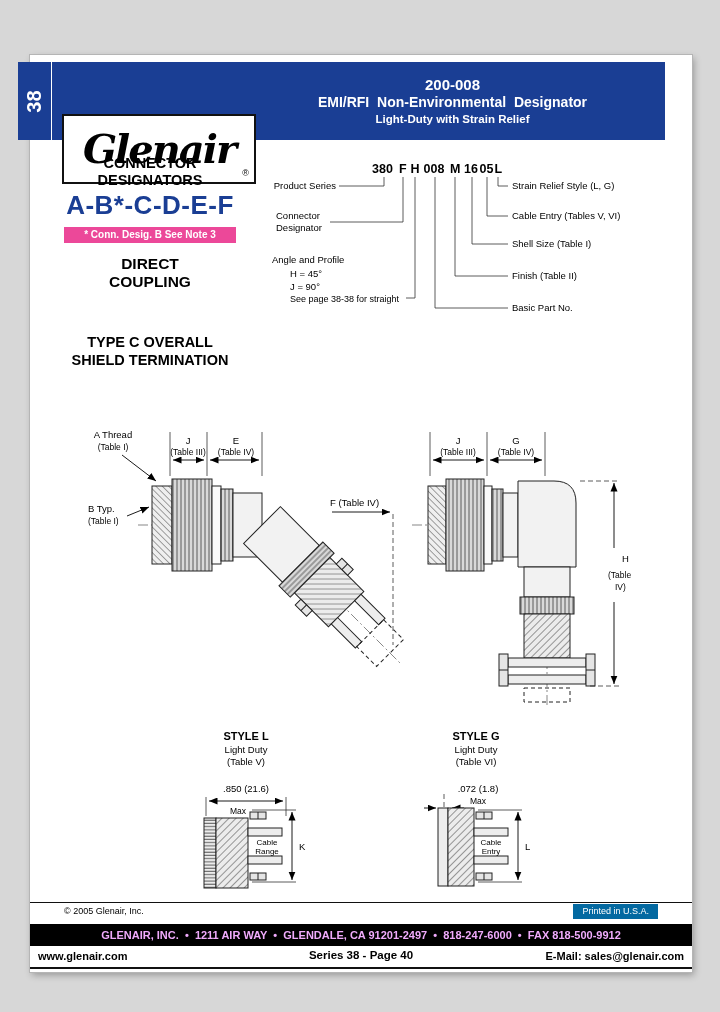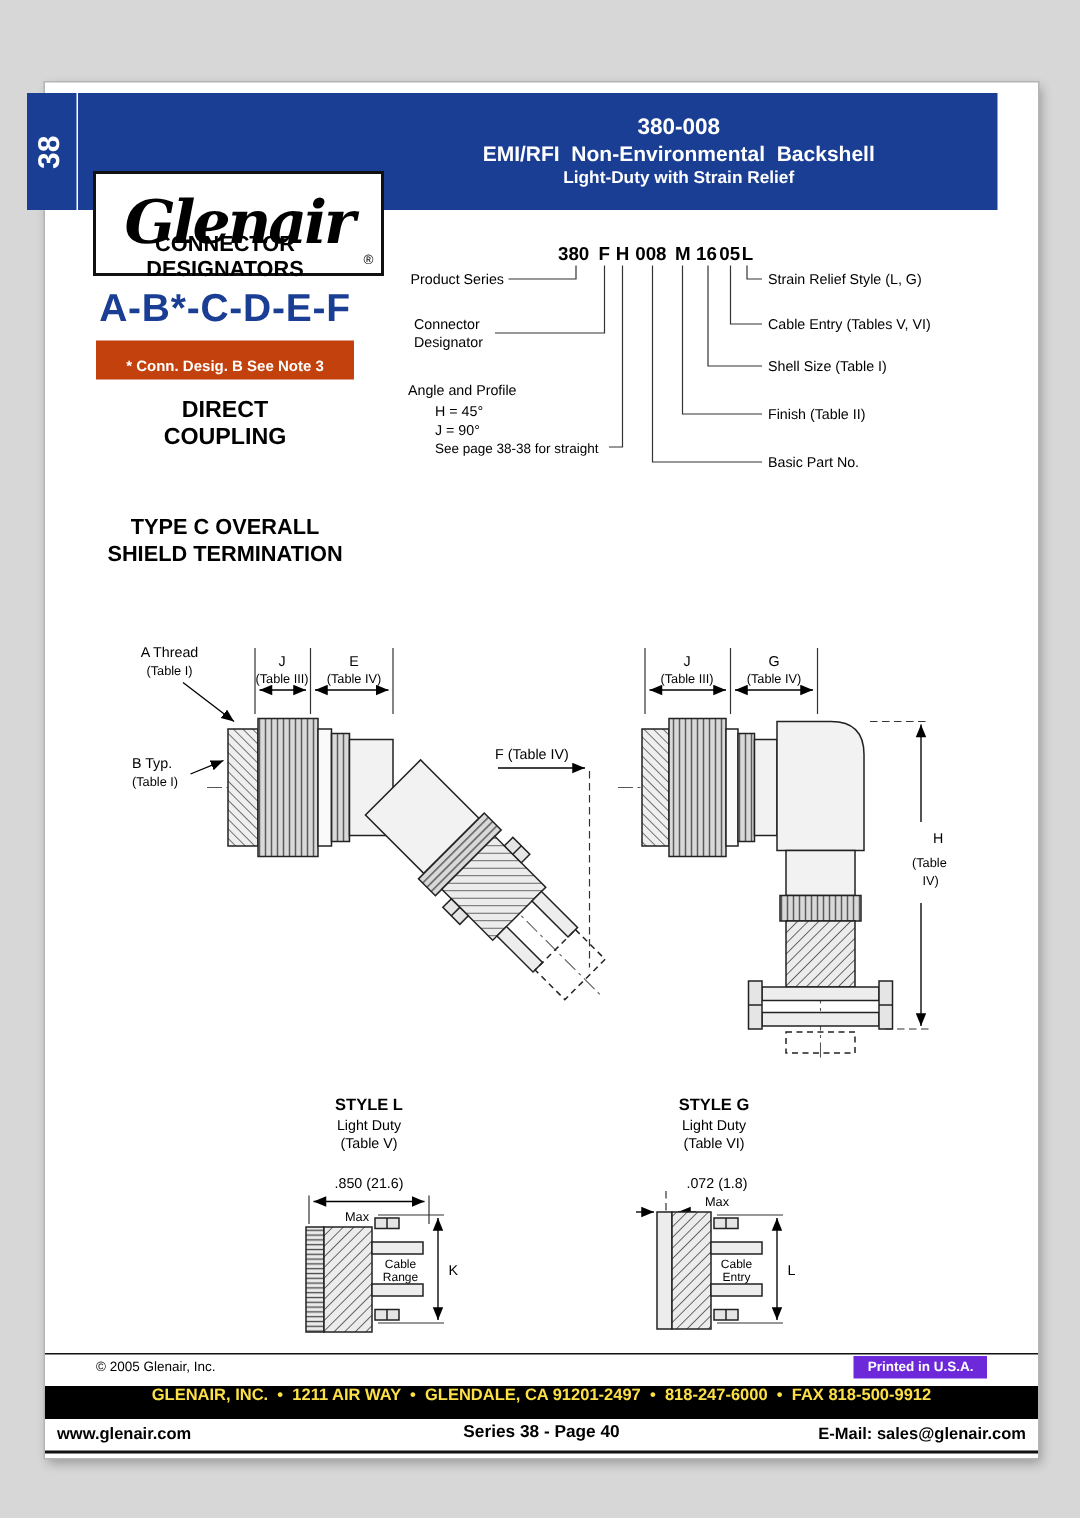--- a/index.html
+++ b/index.html
@@ -21,22 +21,22 @@
   .title-block { position:absolute; left:240px; top:64px; width:425px; height:74px; color:#fff;
                  display:flex; flex-direction:column; justify-content:center; text-align:center; }
   .tb-pn { font-size:15px; font-weight:bold; white-space:pre; line-height:17px; }
   .tb-t1 { font-size:14px; font-weight:bold; white-space:pre; line-height:18px; }
   .tb-t2, .tb-t3 { font-size:11.5px; font-weight:bold; white-space:pre; line-height:16px; }
 
   
   .left-col { position:absolute; left:56px; top:155px; width:188px; text-align:center; color:#000; }
   .lc-h { font-size:14.5px; font-weight:bold; line-height:17px; }
   .lc-big { font-size:26px; font-weight:bold; color:#1a3e94; line-height:33px; letter-spacing:0.5px;text-align:center; }
-  .lc-note { margin:5px auto 12px; width:172px; background:#c2410c; color:#fff; font-size:10px;
-             font-weight:bold; padding:12px 0 3px; }
+  .lc-note { margin:5px auto 12px; width:172px; background:#ec4899; color:#fff; font-size:10px;
+             font-weight:bold; padding:2px 0 3px; }
   .lc-coup { font-size:15.5px; font-weight:bold; line-height:18px; }
   .lc-type { font-size:14.5px; font-weight:bold; line-height:18px; }
   .mt10 { margin-top:10px; }
   .mt26 { margin-top:42px; }
 
   
   .artwork { position:absolute; left:0; top:0; width:720px; height:1012px; pointer-events:none; }
   .artwork text { font-family:"Liberation Sans", sans-serif; fill:#000; }
   .pc-seg { font-size:12.5px; font-weight:bold; }
   .lbl  { font-size:9.5px; }
@@ -48,23 +48,23 @@
   .cl   { stroke:#555; stroke-width:0.7; fill:none; stroke-dasharray:10 3 2 3; }
   .dash { stroke-dasharray:5 3; }
 
   
   .rule { position:absolute; left:30px; width:662px; background:#111; }
   .rule-top { top:902px; height:1px; }
   .rule-bottom { top:967px; height:2px; }
   .copy-row { position:absolute; left:30px; top:904px; width:662px; height:16px; font-size:9px; color:#000; }
   .copy-left { position:absolute; left:34px; top:2px; }
   .copy-center { position:absolute; left:0; width:662px; text-align:center; top:2px; }
-  .copy-right { position:absolute; right:34px; top:0; background:#6d28d9; color:#fff; padding:2px 9px 3px;font-weight:bold; }
+  .copy-right { position:absolute; right:34px; top:0; background:#0369a1; color:#fff; padding:2px 9px 3px; }
   .black-band { position:absolute; left:30px; top:924px; width:662px; height:22px; background:#000;
-                color:#fde047; display:flex; justify-content:center; }
+                color:#f0abfc; display:flex; align-items:center; justify-content:center; }
   .black-band span { font-size:11px; font-weight:bold; white-space:pre; }
   .links-row { position:absolute; left:30px; top:946px; width:662px; height:21px; color:#000; }
   .lr-web { position:absolute; left:8px; top:4px; font-size:11px; font-weight:bold; }
   .lr-series { position:absolute; left:0; width:662px; text-align:center; top:3px; font-size:11.5px; font-weight:bold; }
   .lr-email { position:absolute; right:8px; top:4px; font-size:11px; font-weight:bold; }
 </style>
 </head>
 <body>
 
 <div class="canvas">
@@ -72,22 +72,22 @@
 
   <div class="hdr-band"></div>
   <div class="series-tab">
     <span class="series-tab-text">38</span>
   </div>
   <div class="logo-box">
     <span class="logo-text">Glenair</span>
     <span class="logo-reg">®</span>
   </div>
   <div class="title-block">
-    <div class="tb-pn">380-008</div>
-    <div class="tb-t1">EMI/RFI  Non-Environmental  Backshell</div>
+    <div class="tb-pn">200-008</div>
+    <div class="tb-t1">EMI/RFI  Non-Environmental  Designator</div>
     <div class="tb-t2">Light-Duty with Strain Relief</div>
   </div>
 
   <div class="left-col">
     <div class="lc-h">CONNECTOR</div>
     <div class="lc-h">DESIGNATORS</div>
     <div class="lc-big">A-B*-C-D-E-F</div>
     <div class="lc-note">* Conn. Desig. B See Note 3</div>
     <div class="lc-coup mt10">DIRECT</div>
     <div class="lc-coup">COUPLING</div>

